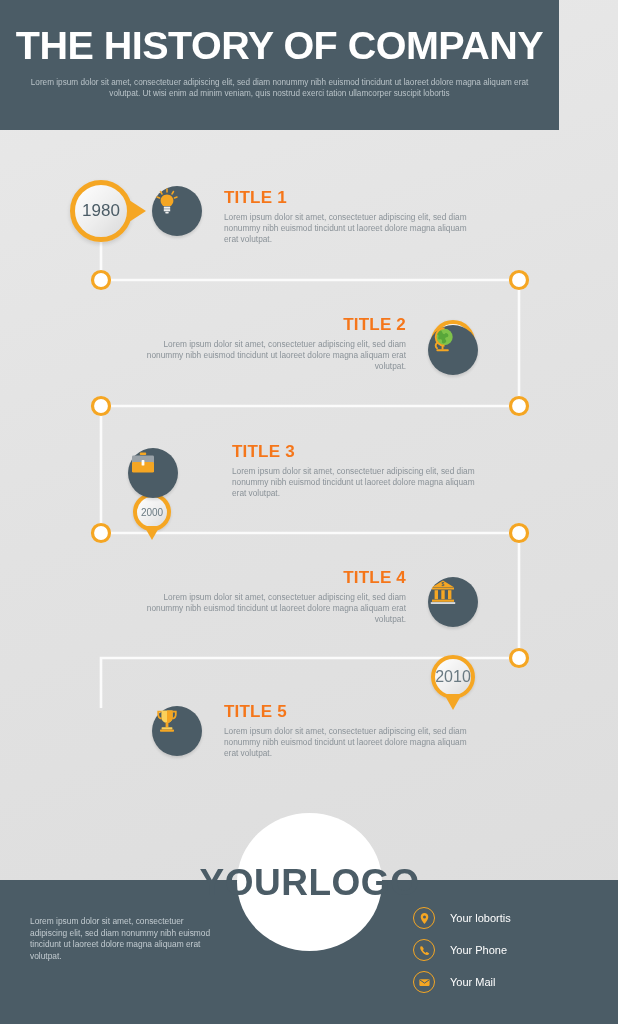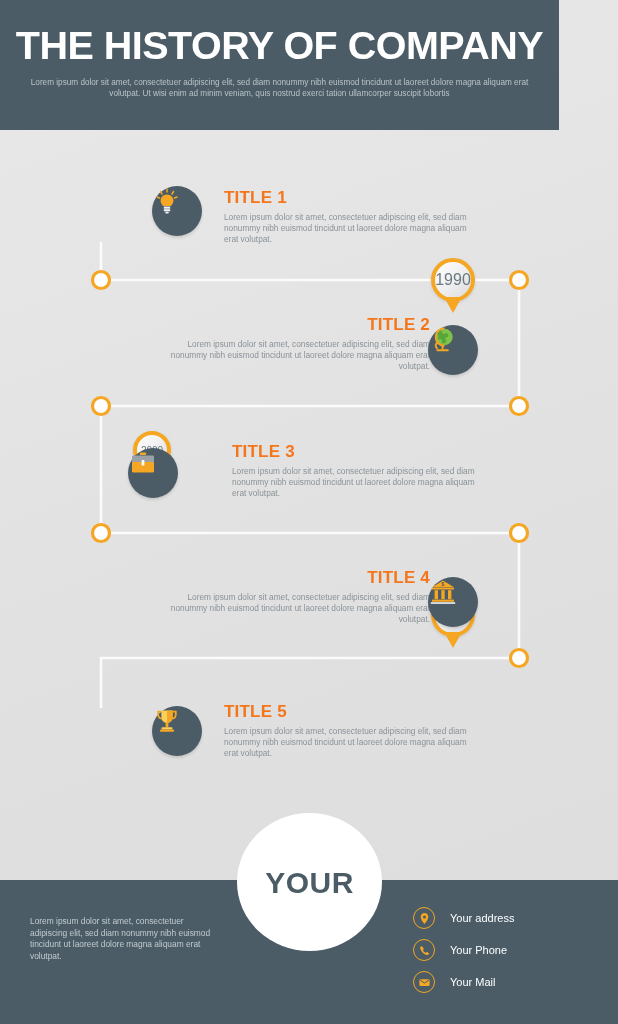--- a/index.html
+++ b/index.html
@@ -100,35 +100,35 @@
     display: flex; align-items: center; justify-content: center;
     box-shadow: 0 2px 3px rgba(0,0,0,.12);
     z-index: 3;
   }
   .icon-badge svg { display: block; }
 
   
   .entry-title { color: #f5761a; font-size: 17px; font-weight: bold; letter-spacing: .2px; }
   .entry-body  { color: #8a9298; font-size: 8.3px; line-height: 11.2px; margin-top: 4px; }
   .txt-left  { text-align: left; }
-  .txt-right { text-align: right; margin-left: 24px; }
+  .txt-right { text-align: right; }
 
   
   .footer {
     position: absolute; left: 0; top: 880px;
     width: 618px; height: 144px;
     background: #4b5c66;
   }
   .logo {
     position: absolute; left: 237px; top: 813px;
     width: 145px; height: 138px; border-radius: 50%;
     background: #ffffff;
     display: flex; 
     align-items: center; justify-content: center;
-    color: #4b5c66; font-size: 30px; font-weight: bold;
+    color: #4b5c66; font-size: 37px; font-weight: bold;
     line-height: 31px; letter-spacing: .5px;
     z-index: 6;
   }
   .footer-text {
     position: absolute; left: 30px; top: 916px;
     width: 185px;
     color: #c2cbd0; font-size: 8.4px; line-height: 11.6px;
   }
   .contacts { position: absolute; left: 413px; top: 902px; }
   .contact-row { display: flex; align-items: center; height: 32px; }
@@ -176,20 +176,23 @@
         <circle cx="101" cy="150" r="8.5" fill="#ffffff" stroke="#f5a623" stroke-width="3.2"></circle>
         <circle cx="519" cy="150" r="8.5" fill="#ffffff" stroke="#f5a623" stroke-width="3.2"></circle>
         <circle cx="101" cy="276" r="8.5" fill="#ffffff" stroke="#f5a623" stroke-width="3.2"></circle>
         <circle cx="519" cy="276" r="8.5" fill="#ffffff" stroke="#f5a623" stroke-width="3.2"></circle>
         <circle cx="101" cy="403" r="8.5" fill="#ffffff" stroke="#f5a623" stroke-width="3.2"></circle>
         <circle cx="519" cy="403" r="8.5" fill="#ffffff" stroke="#f5a623" stroke-width="3.2"></circle>
         <circle cx="519" cy="528" r="8.5" fill="#ffffff" stroke="#f5a623" stroke-width="3.2"></circle>
       </g>
     </svg>
 
+    <div class="abs bubble-side" style="left:70px; top:50px;">
+      <span>1980</span>
+    </div>
 
     <div class="abs icon-badge" style="left:152px; top:56px;">
       <svg width="30" height="30" viewBox="0 0 30 30">
         <g stroke="#f5a623" stroke-width="1.5" stroke-linecap="round">
           <line x1="15" y1="3" x2="15" y2="6"></line>
           <line x1="8.5" y1="5.5" x2="10" y2="8"></line>
           <line x1="21.5" y1="5.5" x2="20" y2="8"></line>
           <line x1="5" y1="11" x2="7.6" y2="12"></line>
           <line x1="25" y1="11" x2="22.4" y2="12"></line>
         </g>
@@ -282,34 +285,35 @@
       <div class="entry-title">TITLE 5</div>
       <div class="entry-body">Lorem ipsum dolor sit amet, consectetuer adipiscing elit, sed diam nonummy nibh euismod tincidunt ut laoreet dolore magna aliquam erat volutpat.</div>
     </div>
 
   </div>
 
   <div class="footer"></div>
 
   <div class="logo">
     <span>YOUR</span>
+    <span>LOGO</span>
   </div>
 
   <div class="footer-text">Lorem ipsum dolor sit amet, consectetuer adipiscing elit, sed diam nonummy nibh euismod tincidunt ut laoreet dolore magna aliquam erat volutpat.</div>
 
   <div class="contacts">
 
     <div class="contact-row">
       <span class="contact-ring">
         <svg width="13" height="13" viewBox="0 0 13 13">
           <path d="M6.5 1.1c-2.1 0-3.8 1.7-3.8 3.8 0 2.8 3.8 7 3.8 7s3.8-4.2 3.8-7c0-2.1-1.7-3.8-3.8-3.8z" fill="#f5a623"></path>
           <circle cx="6.5" cy="4.9" r="1.5" fill="#4b5c66"></circle>
         </svg>
       </span>
-      <span class="contact-label">Your address</span>
+      <span class="contact-label">Your lobortis</span>
     </div>
 
     <div class="contact-row">
       <span class="contact-ring">
         <svg width="13" height="13" viewBox="0 0 13 13">
           <path d="M3.1 1.9c-.8.7-1.1 1.8-.7 3 .7 2.3 3.3 5 5.6 5.8 1.2.4 2.3.1 3-.7.3-.3.2-.6-.1-.8l-1.9-1.2c-.3-.2-.6-.1-.8.2l-.5.7c-1.2-.6-2.3-1.7-2.9-2.9l.7-.5c.3-.2.4-.5.2-.8L4.5 2.7c-.2-.3-.6-.4-.9-.2z" fill="#f5a623"></path>
         </svg>
       </span>
       <span class="contact-label">Your Phone</span>
     </div>

